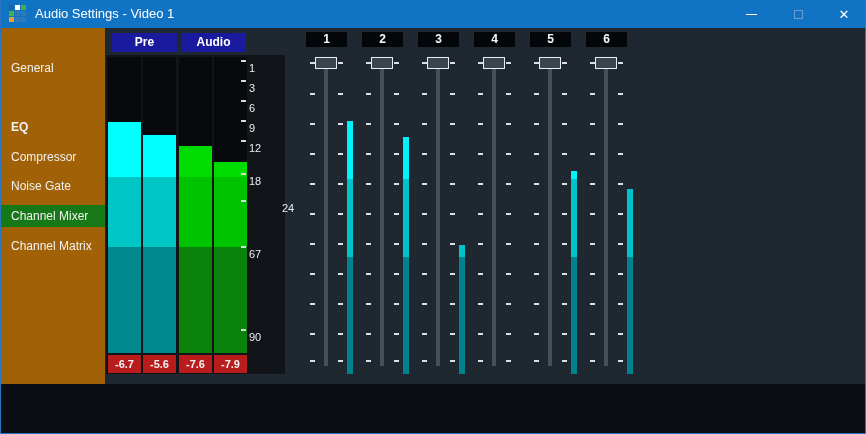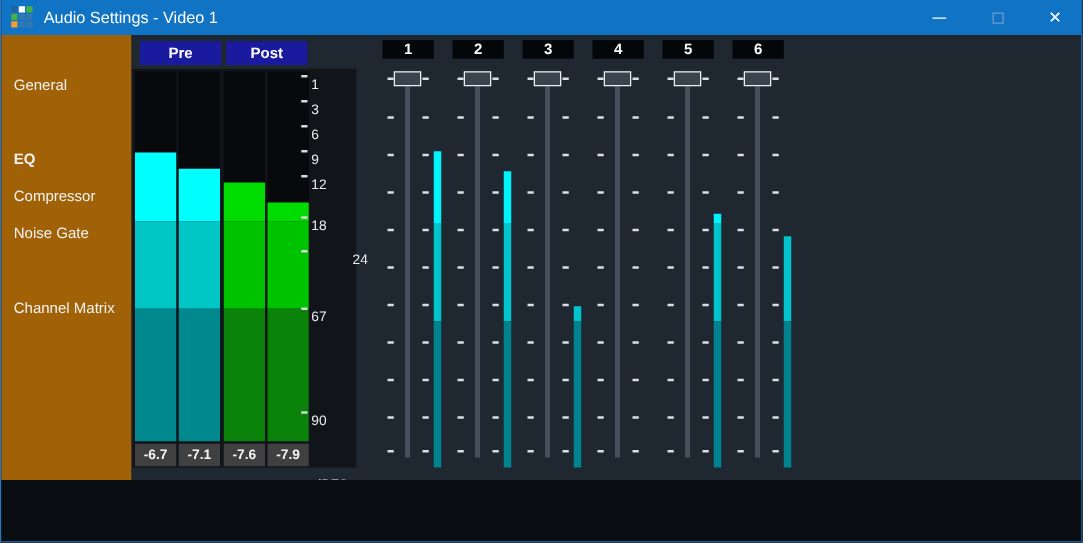--- a/index.html
+++ b/index.html
@@ -21,21 +21,21 @@
   .min-glyph{width:11px;height:1px;background:#ffffff;}
   .max-glyph{width:9px;height:9px;border:1px solid #6d9bd0;}
   
   .sidebar{position:absolute;left:0;top:28px;width:104px;height:356px;background:#a16207;}
   .side-item{position:absolute;left:0;width:104px;height:22px;line-height:22px;padding-left:10px;color:#f2f2f2;font-size:12px;white-space:nowrap;}
   .side-item.sel{background:#177817;}
   
   .meterpanel{position:absolute;left:105px;top:55px;width:179px;height:319px;background:#11151a;}
   .mcol{position:absolute;width:33px;background:#07090c;}
   .mseg{position:absolute;width:33px;}
-  .vbox{position:absolute;width:33px;height:18px;background:#404040;color:#f3f3f3;
+  .vbox{position:absolute;width:33px;height:18px;background:#b91c1c;color:#f3f3f3;
     font-size:11px;font-weight:bold;text-align:center;line-height:18px;}
   .scale-tick{position:absolute;width:5px;height:2px;background:#d4dade;}
   .scale-lbl{position:absolute;height:16px;line-height:16px;color:#e9edf0;font-size:11px;}
   .unit-lbl{position:absolute;height:18px;line-height:18px;color:#dfe3e7;font-size:11px;margin-top:24px;}
   .grp-btn{position:absolute;top:33px;width:65px;height:19px;background:#1a1a9e;color:#ffffff;
     font-size:12px;font-weight:bold;text-align:center;line-height:19px;}
   
   .ch-label{position:absolute;top:32px;width:41px;height:15px;background:#04070a;color:#fafafa;
     font-size:12px;font-weight:bold;text-align:center;line-height:15px;}
   .ch-track{position:absolute;top:69px;width:4px;height:297px;background:#45505c;cursor:pointer;}
@@ -70,38 +70,39 @@
       <span class="max-glyph"></span>
     </div>
     <div class="winbtn" style="left:822px;font-size:13px;">✕</div>
   </div>
 
   <div class="sidebar" id="sidebar">
       <div class="side-item" style="top: 29px;">General</div>
       <div class="side-item" style="top: 88px; font-weight: bold;">EQ</div>
       <div class="side-item" style="top: 118px;">Compressor</div>
       <div class="side-item" style="top: 147px;">Noise Gate</div>
+      <div class="side-item sel" style="top: 177px;">Channel Mixer</div>
       <div class="side-item" style="top: 207px;">Channel Matrix</div>
     </div>
 
   <div>
     <div class="grp-btn" style="left:111px;">Pre</div>
-    <div class="grp-btn" style="left:180px;">Post</div>
+    <div class="grp-btn" style="left:180px;">Audio</div>
     <div class="meterpanel"></div>
     <div id="meters">
         <div class="mcol" style="left: 107px; top: 57px; height: 296px;"></div>
         <div class="mseg" style="left: 107px; top: 122px; height: 55px; background: rgb(0, 255, 255);"></div>
         <div class="mseg" style="left: 107px; top: 177px; height: 70px; background: rgb(0, 198, 198);"></div>
         <div class="mseg" style="left: 107px; top: 247px; height: 106px; background: rgb(0, 136, 143);"></div>
         <div class="vbox" style="left: 107px; top: 355px;">-6.7</div>
         <div class="mcol" style="left: 142px; top: 57px; height: 296px;"></div>
         <div class="mseg" style="left: 142px; top: 135px; height: 42px; background: rgb(0, 255, 255);"></div>
         <div class="mseg" style="left: 142px; top: 177px; height: 70px; background: rgb(0, 198, 198);"></div>
         <div class="mseg" style="left: 142px; top: 247px; height: 106px; background: rgb(0, 136, 143);"></div>
-        <div class="vbox" style="left: 142px; top: 355px;">-7.1</div>
+        <div class="vbox" style="left: 142px; top: 355px;">-5.6</div>
         <div class="mcol" style="left: 178px; top: 57px; height: 296px;"></div>
         <div class="mseg" style="left: 178px; top: 146px; height: 31px; background: rgb(0, 220, 0);"></div>
         <div class="mseg" style="left: 178px; top: 177px; height: 70px; background: rgb(0, 195, 0);"></div>
         <div class="mseg" style="left: 178px; top: 247px; height: 106px; background: rgb(11, 131, 11);"></div>
         <div class="vbox" style="left: 178px; top: 355px;">-7.6</div>
         <div class="mcol" style="left: 213px; top: 57px; height: 296px;"></div>
         <div class="mseg" style="left: 213px; top: 162px; height: 15px; background: rgb(0, 220, 0);"></div>
         <div class="mseg" style="left: 213px; top: 177px; height: 70px; background: rgb(0, 195, 0);"></div>
         <div class="mseg" style="left: 213px; top: 247px; height: 106px; background: rgb(11, 131, 11);"></div>
         <div class="vbox" style="left: 213px; top: 355px;">-7.9</div>

